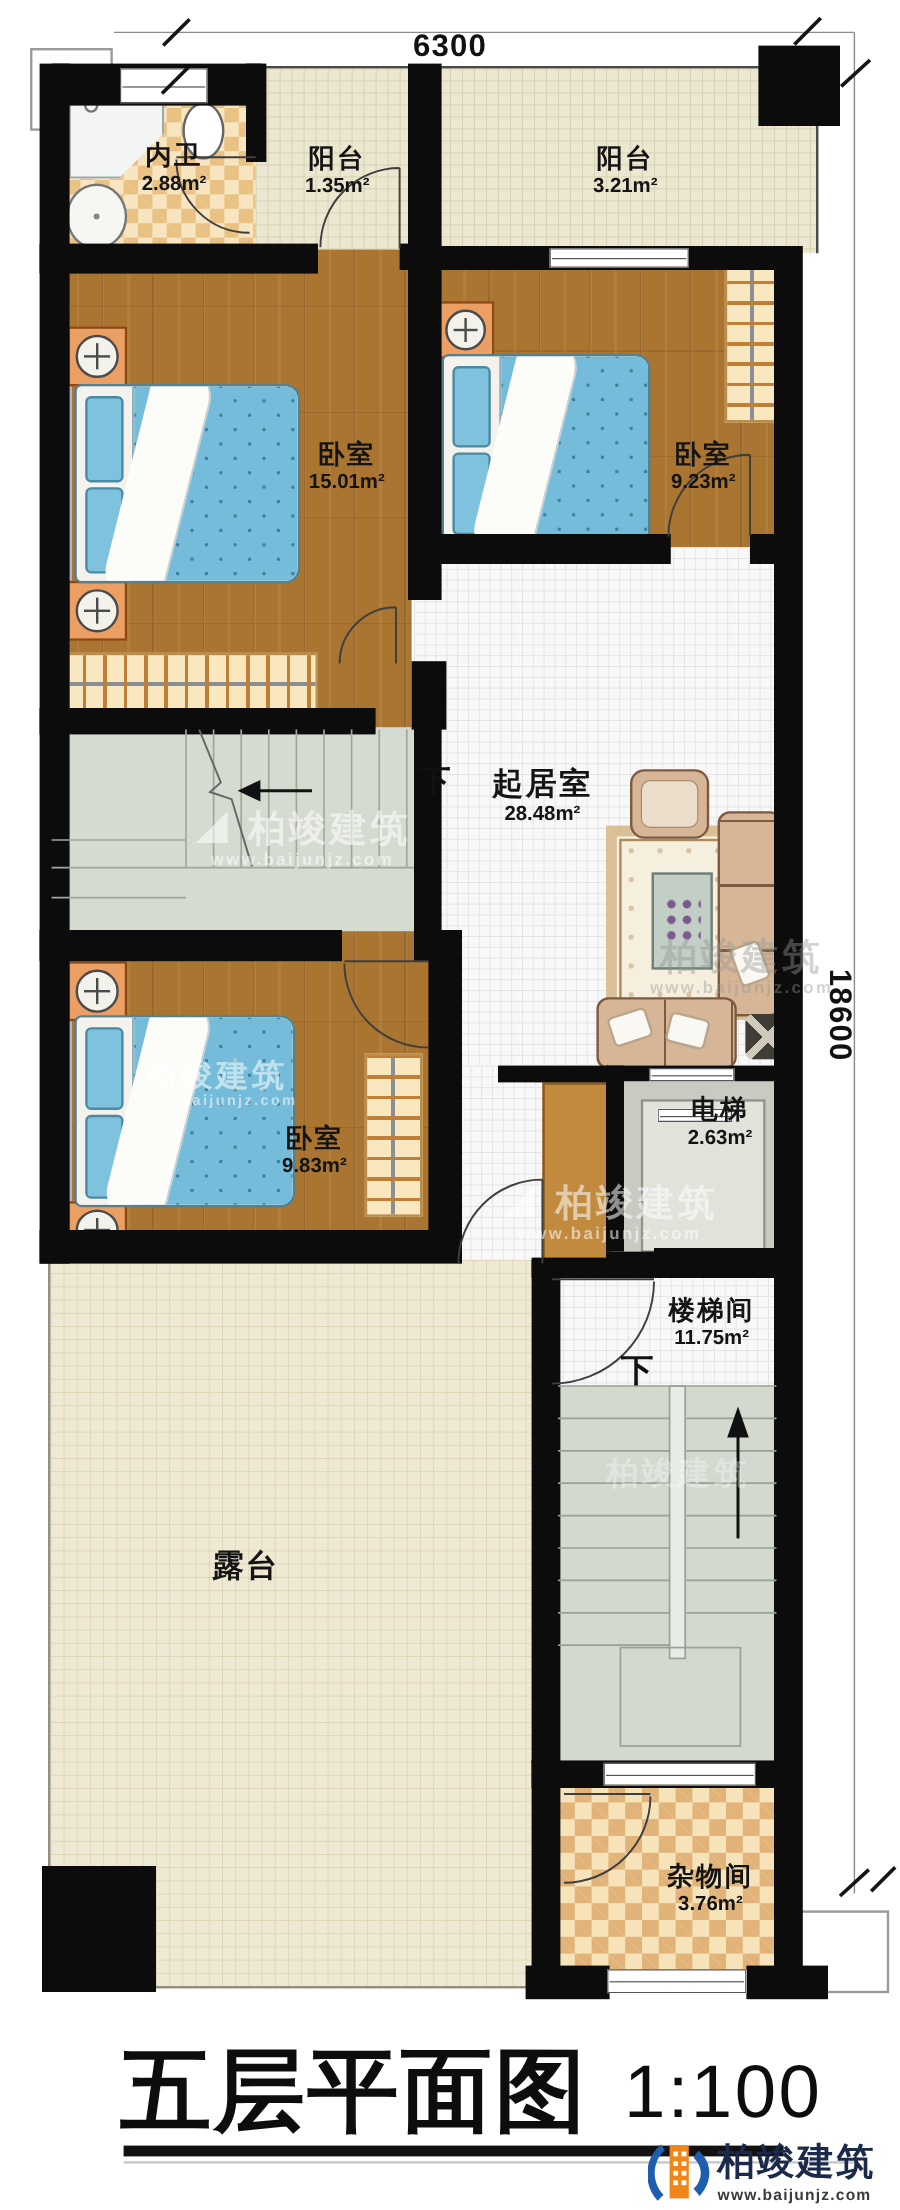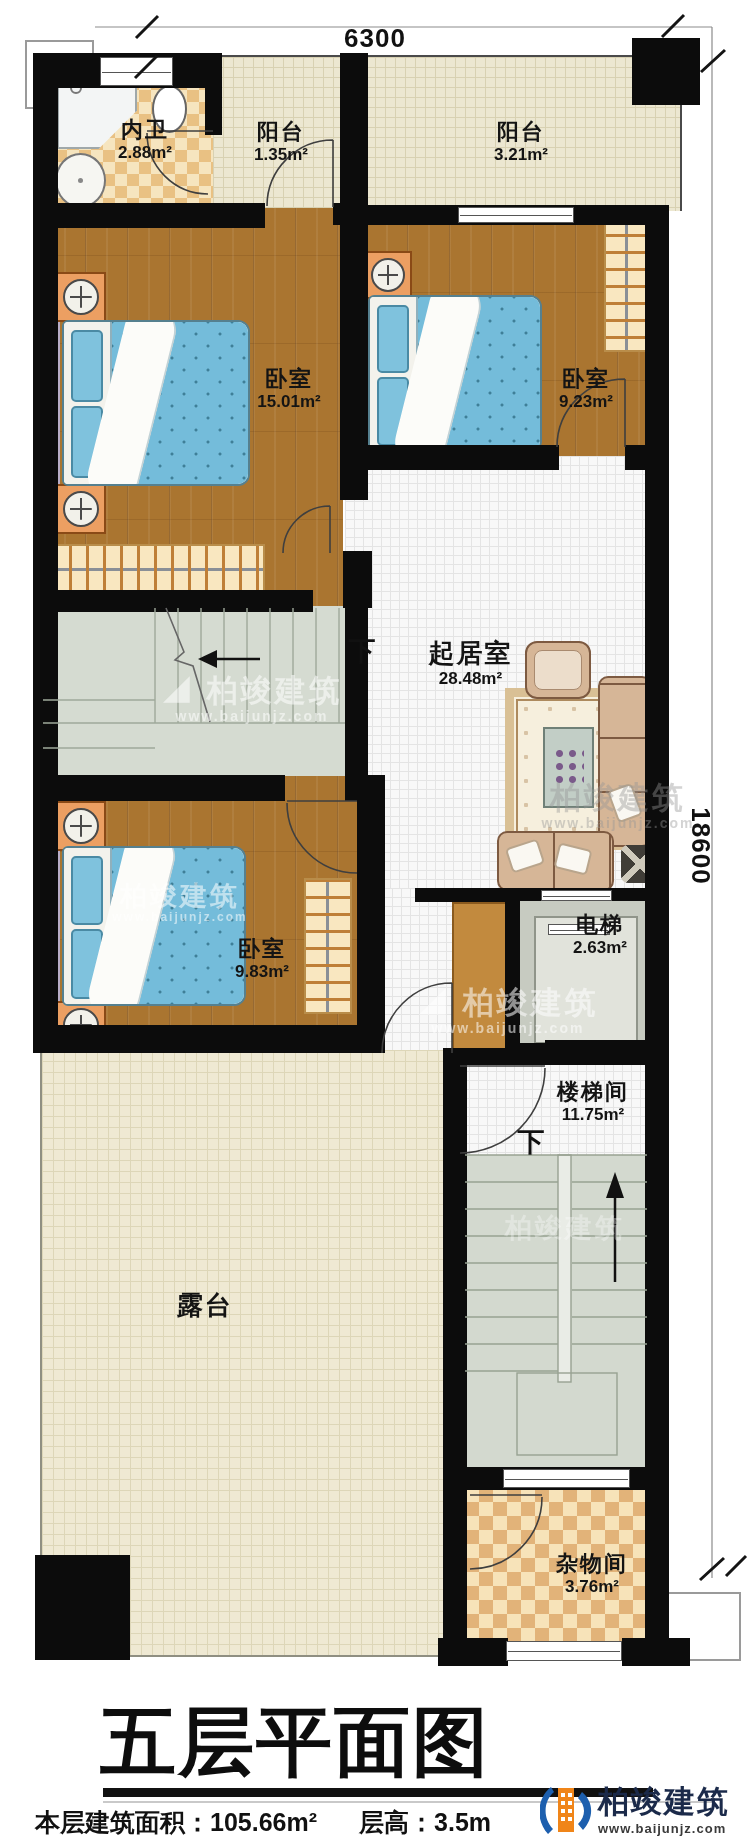--- a/index.html
+++ b/index.html
@@ -291,21 +291,21 @@
     <div class="ar">3.21m²</div>
   </div>
   <div class="lbl" style="left:289px;top:389px;">
     <div class="nm">卧室</div>
     <div class="ar">15.01m²</div>
   </div>
   <div class="lbl" style="left:586px;top:389px;">
     <div class="nm">卧室</div>
     <div class="ar">9.23m²</div>
   </div>
-  <div class="lbl big" style="left:452px;top:663px;padding-left:37px;">
+  <div class="lbl big" style="left:452px;top:663px;">
     <div class="nm">起居室</div>
     <div class="ar">28.48m²</div>
   </div>
   <div class="lbl" style="left:262px;top:959px;">
     <div class="nm">卧室</div>
     <div class="ar">9.83m²</div>
   </div>
   <div class="lbl" style="left:600px;top:935px;">
     <div class="nm">电梯</div>
     <div class="ar">2.63m²</div>
@@ -343,26 +343,24 @@
   <div class="wm" style="left:508px;top:1011px;">
     <div class="b"><span>◢</span> <span>柏竣建筑</span></div>
     <div class="u">www.baijunjz.com</div>
   </div>
   <div class="wm faint small" style="left:565px;top:1228px;">
     <div class="b">柏竣建筑</div>
   </div>
 
   <div class="titlerow">
     <span class="t1">五层平面图</span>
+    <span class="t2">1:100</span>
   </div>
   <div class="bar" style="left:103px;top:1788px;width:550px;height:9px;"></div>
   <div class="thinline" style="left:103px;top:1801px;width:612px;height:2px;"></div>
-  <div class="footer">
-    <span>本层建筑面积：105.66m²</span><span class="gap">层高：3.5m</span>
-  </div>
   <div class="logo">
     <svg width="52" height="54" viewBox="0 0 52 54">
       <path d="M14 8 C4 16 2 34 13 45 L8 50 C-5 36 -3 14 11 3 Z" fill="#1d5fae"></path>
       <rect x="18" y="4" width="16" height="44" fill="#f08519"></rect>
       <rect x="21" y="9" width="4" height="4" fill="#fff"></rect>
         <rect x="28" y="9" width="4" height="4" fill="#fff"></rect>
       <rect x="21" y="17" width="4" height="4" fill="#fff"></rect>
         <rect x="28" y="17" width="4" height="4" fill="#fff"></rect>
       <rect x="21" y="25" width="4" height="4" fill="#fff"></rect>
         <rect x="28" y="25" width="4" height="4" fill="#fff"></rect>

